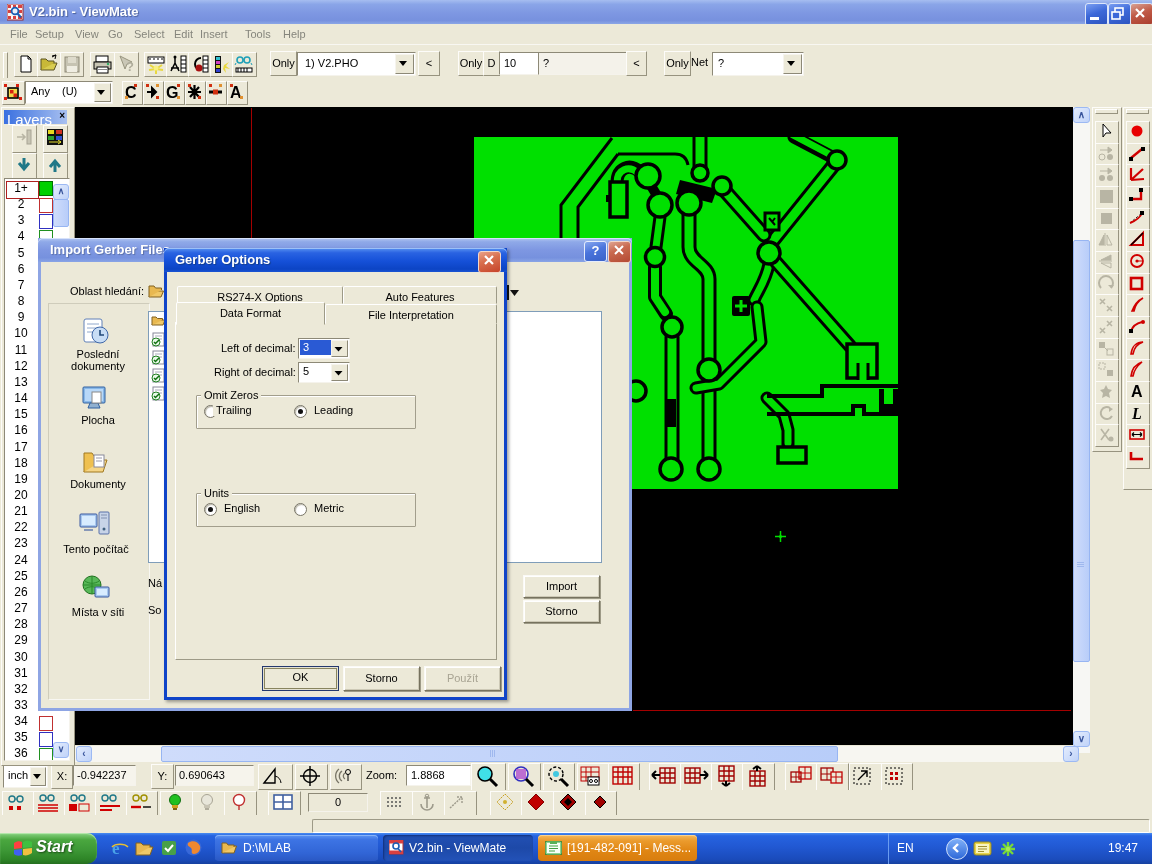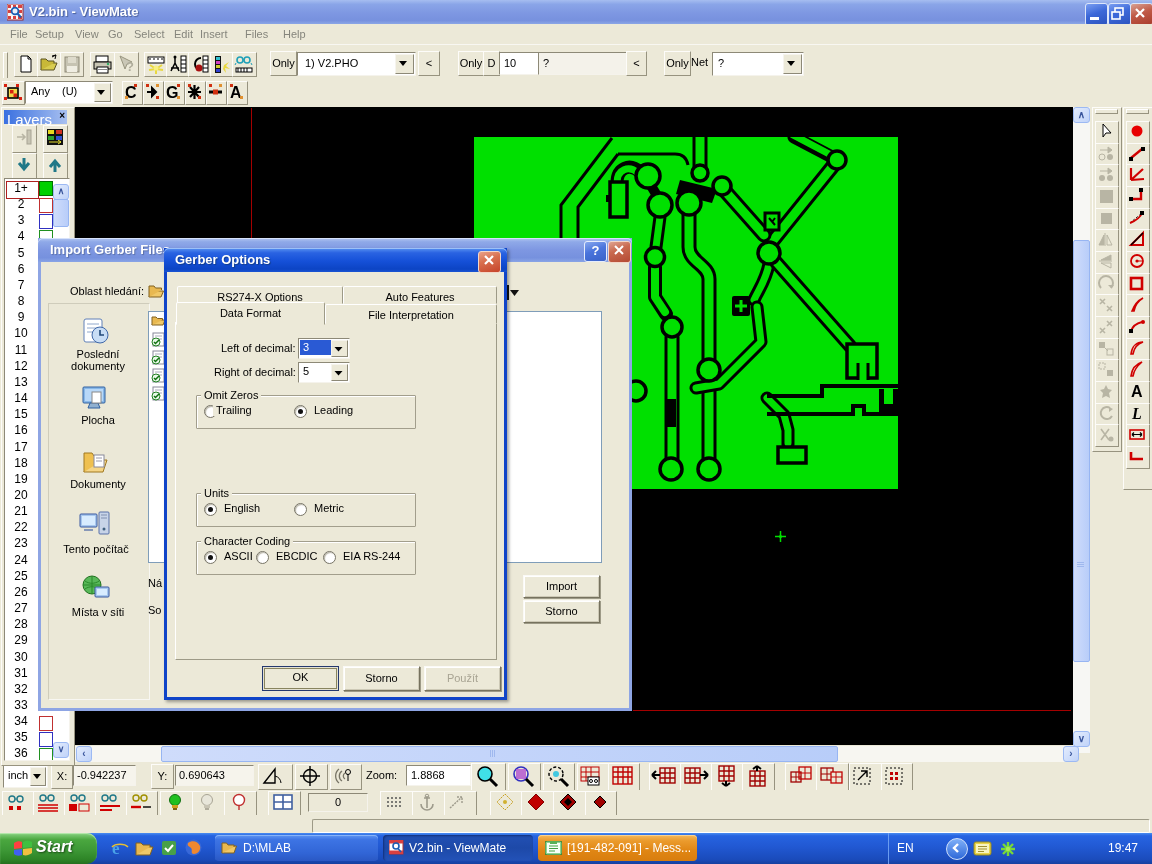--- a/index.html
+++ b/index.html
@@ -81,21 +81,21 @@
       </svg></div>
 </div>
 <div id="menubar" class="abs">
   <span style="left:10px">File</span>
     <span style="left:35px">Setup</span>
     <span style="left:75px">View</span>
   <span style="left:108px">Go</span>
     <span style="left:134px">Select</span>
     <span style="left:174px">Edit</span>
   <span style="left:200px">Insert</span>
-    <span style="left:245px">Files</span>
+    <span style="left:245px">Tools</span>
     <span style="left:283px">Help</span>
 </div>
 <div id="tb1" class="abs">
   <div class="abs" style="left:3px;top:7px;width:3px;height:25px;border:1px solid;border-color:#fff #97937f #97937f #fff"></div>
   <div class="tbtn" style="left:14px;top:7px;width:22px;height:23px"><svg width="22" height="23">
         <path d="M6 3 h7 l3 3 v13 h-10 z" fill="#fff" stroke="#000"></path>
         <path d="M13 3 v3 h3" fill="none" stroke="#000"></path>
       </svg></div>
   <div class="tbtn" style="left:37px;top:7px;width:22px;height:23px"><svg width="22" height="23">
         <path d="M3 17 l3 -7 h13 l-3 7 z" fill="#d8cc50" stroke="#5a5220"></path>
@@ -855,25 +855,16 @@
     <div class="radio on" style="left:97px;top:9px"></div>
       <span class="rlabel" style="left:114px;top:8px">Leading</span>
   </div>
   <div class="gb" style="left:32px;top:245px;width:218px;height:32px">
       <span>Units</span>
     <div class="radio on" style="left:7px;top:9px"></div>
       <span class="rlabel" style="left:24px;top:8px">English</span>
     <div class="radio" style="left:97px;top:9px"></div>
       <span class="rlabel" style="left:114px;top:8px">Metric</span>
   </div>
-  <div class="gb" style="left:32px;top:293px;width:218px;height:32px">
-      <span>Character Coding</span>
-    <div class="radio on" style="left:7px;top:9px"></div>
-      <span class="rlabel" style="left:24px;top:8px">ASCII</span>
-    <div class="radio" style="left:59px;top:9px"></div>
-      <span class="rlabel" style="left:76px;top:8px">EBCDIC</span>
-    <div class="radio" style="left:126px;top:9px"></div>
-      <span class="rlabel" style="left:143px;top:8px">EIA RS-244</span>
-  </div>
   <div class="cbtn" style="left:98px;top:418px;width:75px;height:23px;line-height:21px;border:1px solid #24386e;box-shadow:inset 0 0 0 1px #e4e1d2,inset 0 0 0 2px #88845f">OK</div>
   <div class="cbtn" style="left:179px;top:418px;width:75px;height:23px;line-height:22px">Storno</div>
   <div class="cbtn" style="left:260px;top:418px;width:75px;height:23px;line-height:22px;color:#a8a493">Použít</div>
 </div>
 
 </body></html>

